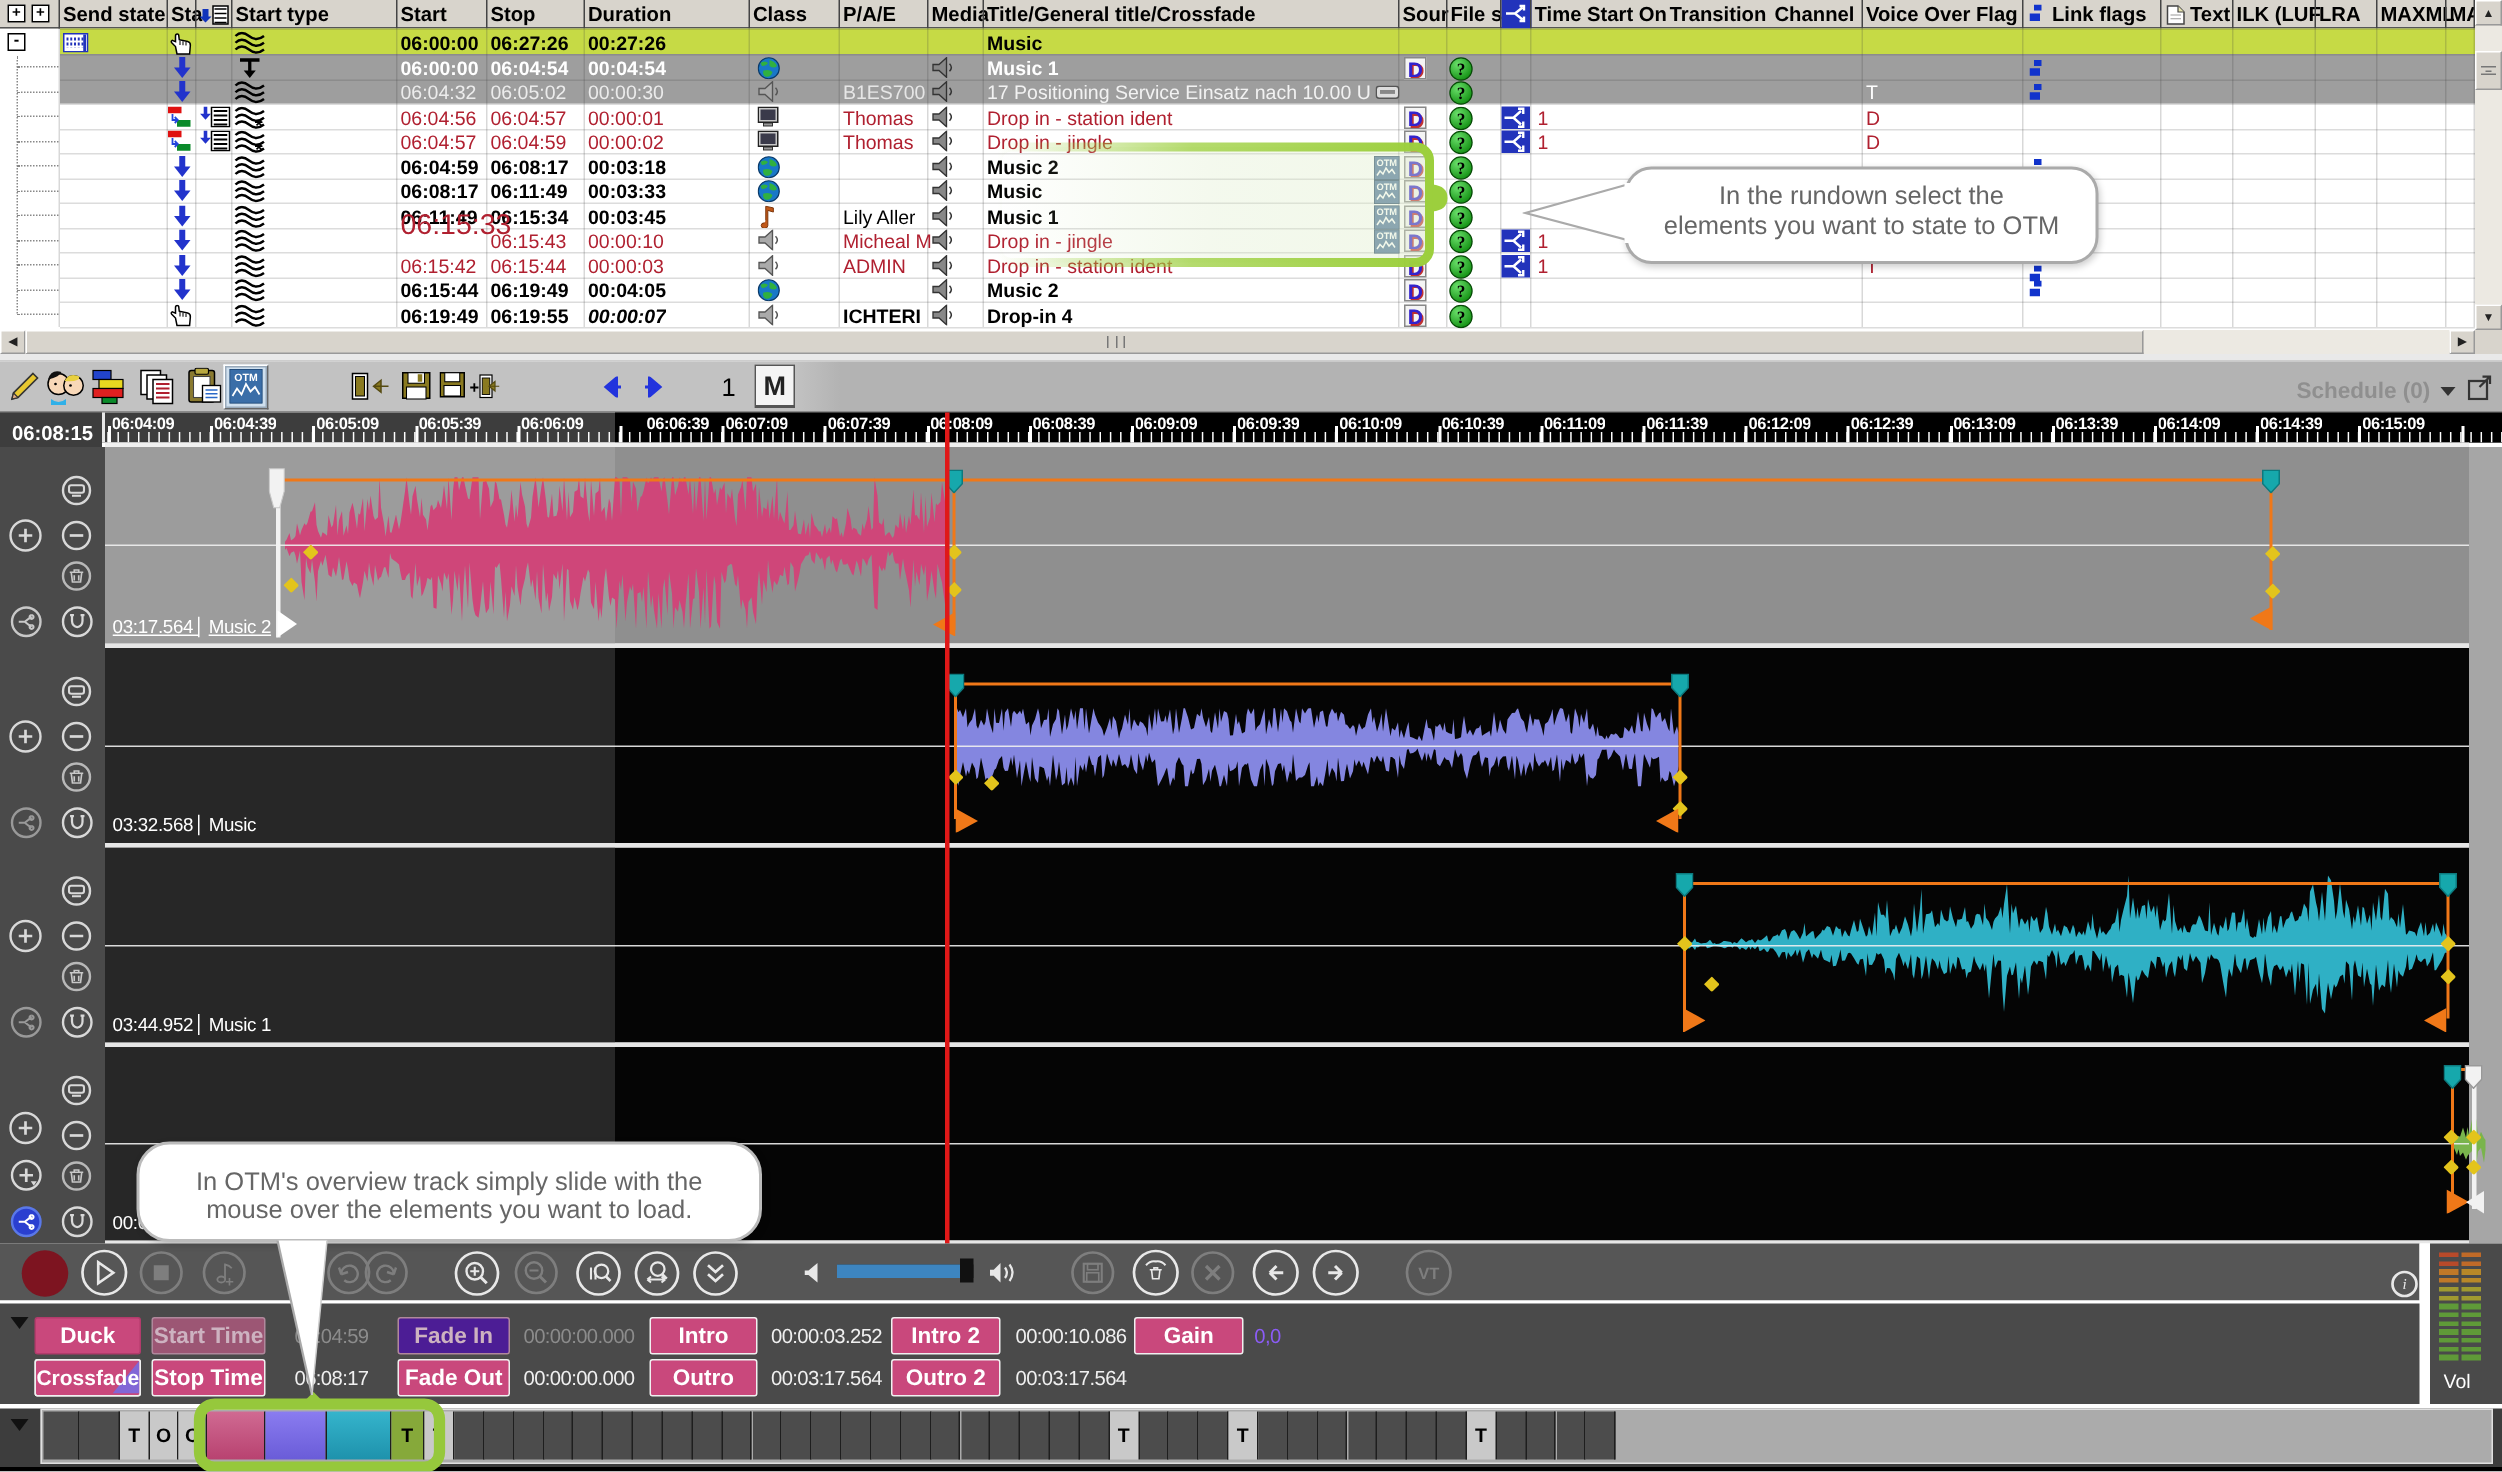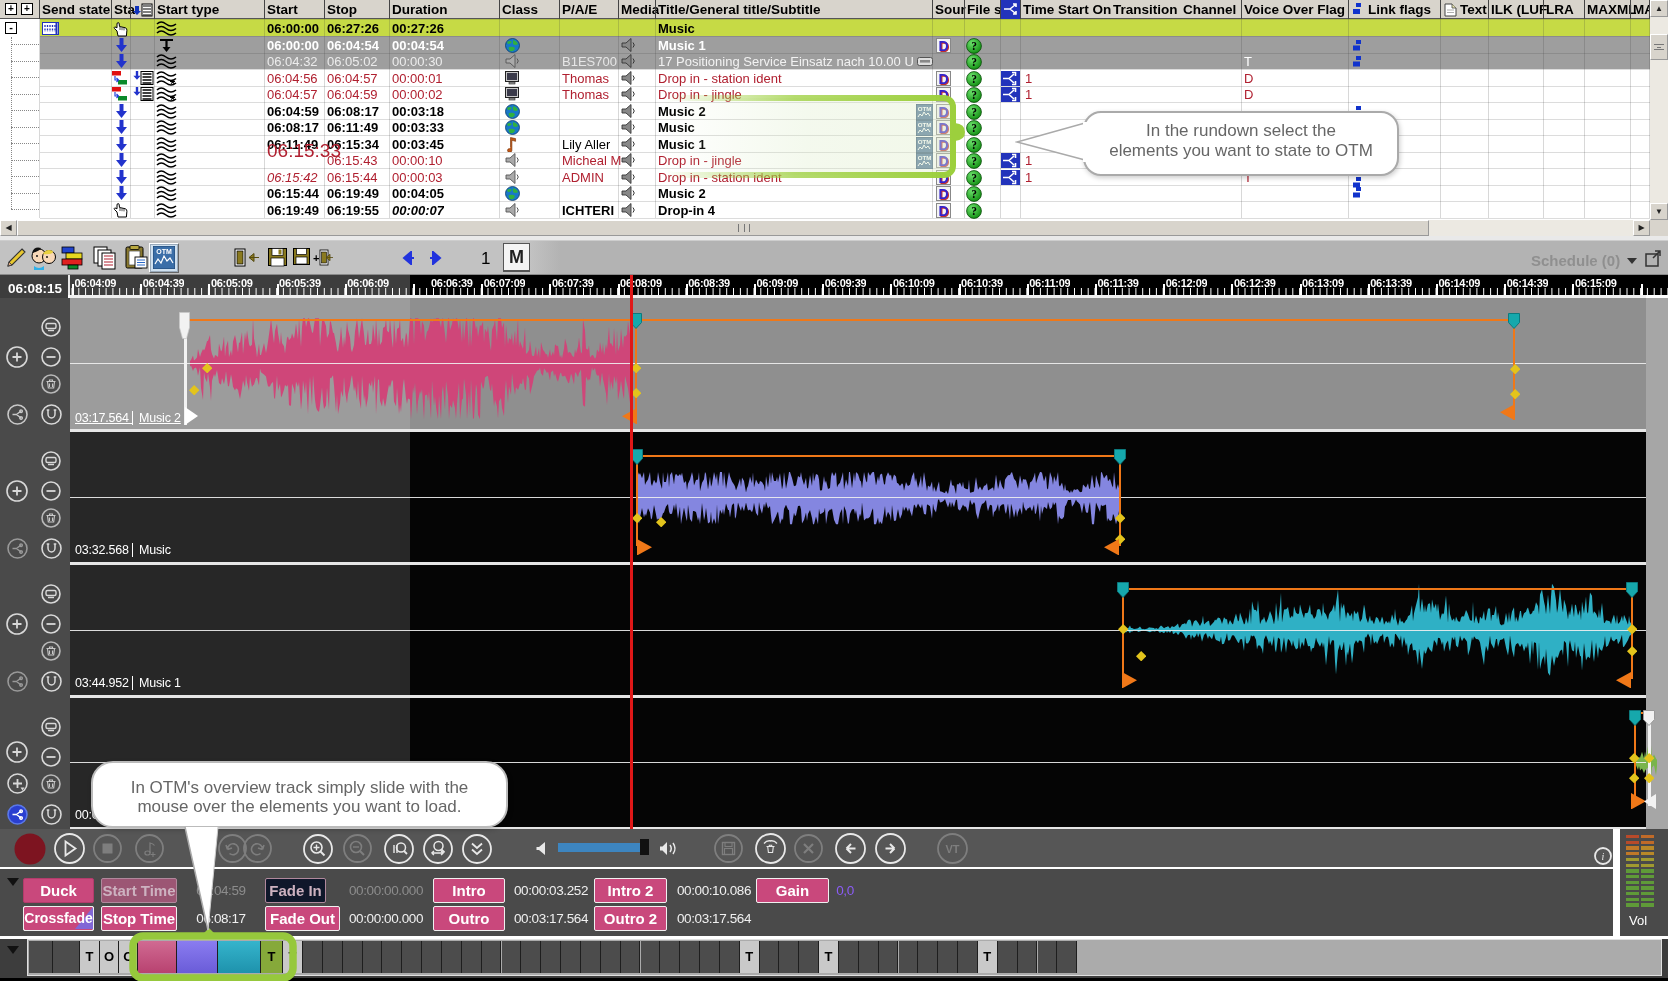--- a/index.html
+++ b/index.html
@@ -14,21 +14,21 @@
 <div class="abs" style="left:0;top:0;width:1650px;height:19px;background:#d8d4cc;border-bottom:1px solid #555;"></div>
 <div class="cellt" style="left:42px;top:2px;font-size:13.5px;font-weight:bold;color:#000;">Send state</div>
 <div class="cellt" style="left:114px;top:2px;font-size:13.5px;font-weight:bold;color:#000;">Sta</div>
 <div class="cellt" style="left:157px;top:2px;font-size:13.5px;font-weight:bold;color:#000;">Start type</div>
 <div class="cellt" style="left:267px;top:2px;font-size:13.5px;font-weight:bold;color:#000;">Start</div>
 <div class="cellt" style="left:327px;top:2px;font-size:13.5px;font-weight:bold;color:#000;">Stop</div>
 <div class="cellt" style="left:392px;top:2px;font-size:13.5px;font-weight:bold;color:#000;">Duration</div>
 <div class="cellt" style="left:502px;top:2px;font-size:13.5px;font-weight:bold;color:#000;">Class</div>
 <div class="cellt" style="left:562px;top:2px;font-size:13.5px;font-weight:bold;color:#000;">P/A/E</div>
 <div class="cellt" style="left:621px;top:2px;font-size:13.5px;font-weight:bold;color:#000;">Media</div>
-<div class="cellt" style="left:658px;top:2px;font-size:13.5px;font-weight:bold;color:#000;">Title/General title/Subtitle</div>
+<div class="cellt" style="left:658px;top:2px;font-size:13.5px;font-weight:bold;color:#000;">Title/General title/Crossfade</div>
 <div class="cellt" style="left:935px;top:2px;font-size:13.5px;font-weight:bold;color:#000;">Sour</div>
 <div class="cellt" style="left:967px;top:2px;font-size:13.5px;font-weight:bold;color:#000;">File s</div>
 <div class="cellt" style="left:1023px;top:2px;font-size:13.5px;font-weight:bold;color:#000;">Time Start On</div>
 <div class="cellt" style="left:1113px;top:2px;font-size:13.5px;font-weight:bold;color:#000;">Transition</div>
 <div class="cellt" style="left:1183px;top:2px;font-size:13.5px;font-weight:bold;color:#000;">Channel</div>
 <div class="cellt" style="left:1244px;top:2px;font-size:13.5px;font-weight:bold;color:#000;">Voice Over Flag</div>
 <div class="cellt" style="left:1368px;top:2px;font-size:13.5px;font-weight:bold;color:#000;">Link flags</div>
 <div class="cellt" style="left:1460px;top:2px;font-size:13.5px;font-weight:bold;color:#000;">Text</div>
 <div class="cellt" style="left:1491px;top:2px;font-size:13.5px;font-weight:bold;color:#000;">ILK (LUF</div>
 <div class="cellt" style="left:1546px;top:2px;font-size:13.5px;font-weight:bold;color:#000;">LRA</div>
@@ -476,21 +476,21 @@
 <div class="cellt" style="left:1025px;top:153.0px;font-size:13px;font-weight:normal;color:#b02030;">1</div>
 <svg class="abs" style="left:115px;top:169.5px;" width="13" height="15">
       <path d="M6.5 0 v8" stroke="#2233cc" stroke-width="4"></path>
       <path d="M1 7 h11 l-5.5 7 z" fill="#2233cc"></path>
     </svg>
 <svg class="abs" style="left:156px;top:169.5px;" width="22" height="15">
       <path d="M1 3 q4 -4 9 0 q5 4 10 0" stroke="#000" stroke-width="1.6" fill="none"></path>
       <path d="M1 7.5 q4 -4 9 0 q5 4 10 0" stroke="#000" stroke-width="1.6" fill="none"></path>
       <path d="M1 12 q4 -4 9 0 q5 4 10 0" stroke="#000" stroke-width="1.6" fill="none"></path>
     </svg>
-<div class="cellt" style="left:267px;top:169.5px;font-size:13px;font-weight:normal;color:#b02030;font-style:italic;">06:15:42</div>
+<div class="cellt" style="left:267px;top:169.5px;font-size:13px;font-weight:normal;color:#b02030;">06:15:42</div>
 <div class="cellt" style="left:327px;top:169.5px;font-size:13px;font-weight:normal;color:#b02030;">06:15:44</div>
 <div class="cellt" style="left:392px;top:169.5px;font-size:13px;font-weight:normal;color:#b02030;">00:00:03</div>
 <svg class="abs" style="left:505px;top:169.5px;" width="16" height="14">
       <path d="M1 5 h4 l5 -4.5 v13 l-5 -4.5 h-4 z" fill="#aaa" stroke="#555" stroke-width="0.9"></path>
       <path d="M12 4.5 q2.5 2.5 0 5" stroke="#555" stroke-width="1" fill="none"></path>
     </svg>
 <div class="cellt" style="left:562px;top:169.5px;font-size:13px;font-weight:normal;color:#b02030;">ADMIN</div>
 <svg class="abs" style="left:621px;top:169.5px;" width="16" height="14">
       <path d="M1 5 h4 l5 -4.5 v13 l-5 -4.5 h-4 z" fill="#888" stroke="#333" stroke-width="0.9"></path>
       <path d="M12 4.5 q2.5 2.5 0 5" stroke="#333" stroke-width="1" fill="none"></path>
@@ -1211,21 +1211,21 @@
 <div class="cellt" style="left:1629px;top:913px;font-size:13px;color:#fff;">Vol</div>
 <div class="abs" style="left:0;top:866.5px;width:1613px;height:2px;background:#fff;"></div>
 <div class="abs" style="left:0;top:868.5px;width:1613px;height:67.5px;background:#4a4a4a;"></div>
 <div class="abs" style="left:0;top:936px;width:1668px;height:2.5px;background:#fff;"></div>
 <svg class="abs" style="left:7px;top:878px;" width="13" height="9">
       <path d="M0 0 h12 l-6 8 z" fill="#111"></path>
     </svg>
 <div class="abs" style="left:23px;top:877.5px;width:71px;height:25px;background:#c9487c;border:1px solid #b23b6b;border-radius:2px;color:#fff;font-size:15px;font-weight:bold;text-align:center;line-height:23px;white-space:nowrap;">Duck</div>
 <div class="abs" style="left:101px;top:877.5px;width:76px;height:25px;background:#9c5674;border:1px solid #b0889c;border-radius:2px;color:#cdb2c0;font-size:15px;font-weight:bold;text-align:center;line-height:23px;white-space:nowrap;">Start Time</div>
 <div class="abs" style="left:190px;top:882.5px;width:62px;font-size:13.5px;letter-spacing:-0.4px;color:#8c8c8c;text-align:center;white-space:nowrap;">06:04:59</div>
-<div class="abs" style="left:265px;top:877.5px;width:61px;height:25px;background:#0f172a;border:1px solid #b0889c;border-radius:2px;color:#cdb2c0;font-size:15px;font-weight:bold;text-align:center;line-height:23px;white-space:nowrap;">Fade In</div>
+<div class="abs" style="left:265px;top:877.5px;width:75px;height:25px;background:#4c1d95;border:1px solid #b0889c;border-radius:2px;color:#cdb2c0;font-size:15px;font-weight:bold;text-align:center;line-height:23px;white-space:nowrap;">Fade In</div>
 <div class="abs" style="left:340px;top:882.5px;width:92px;font-size:13.5px;letter-spacing:-0.4px;color:#8c8c8c;text-align:center;white-space:nowrap;">00:00:00.000</div>
 <div class="abs" style="left:433px;top:877.5px;width:72px;height:25px;background:#c9487c;border:1.5px solid #f0f0f0;border-radius:2px;color:#fff;font-size:15px;font-weight:bold;text-align:center;line-height:23px;white-space:nowrap;">Intro</div>
 <div class="abs" style="left:510px;top:882.5px;width:82px;font-size:13.5px;letter-spacing:-0.4px;color:#f0f0f0;text-align:center;white-space:nowrap;">00:00:03.252</div>
 <div class="abs" style="left:594px;top:877.5px;width:73px;height:25px;background:#c9487c;border:1.5px solid #f0f0f0;border-radius:2px;color:#fff;font-size:15px;font-weight:bold;text-align:center;line-height:23px;white-space:nowrap;">Intro 2</div>
 <div class="abs" style="left:673px;top:882.5px;width:82px;font-size:13.5px;letter-spacing:-0.4px;color:#f0f0f0;text-align:center;white-space:nowrap;">00:00:10.086</div>
 <div class="abs" style="left:756px;top:877.5px;width:73px;height:25px;background:#c9487c;border:1.5px solid #f0f0f0;border-radius:2px;color:#fff;font-size:15px;font-weight:bold;text-align:center;line-height:23px;white-space:nowrap;">Gain</div>
 <div class="abs" style="left:830px;top:882.5px;width:30px;font-size:13.5px;letter-spacing:-0.4px;color:#8b5cf6;text-align:center;white-space:nowrap;">0,0</div>
 <div class="abs" style="left:23px;top:905.5px;width:71px;height:25px;background:#c9487c;border:1.5px solid #f0f0f0;border-radius:2px;color:#fff;font-size:15px;font-weight:bold;text-align:center;line-height:23px;white-space:nowrap;"></div>
 <svg class="abs" style="left:75px;top:907.0px;" width="18" height="22">
       <path d="M18 0 L18 22 L0 22 z" fill="#7a6ae0" opacity="0.9"></path>

